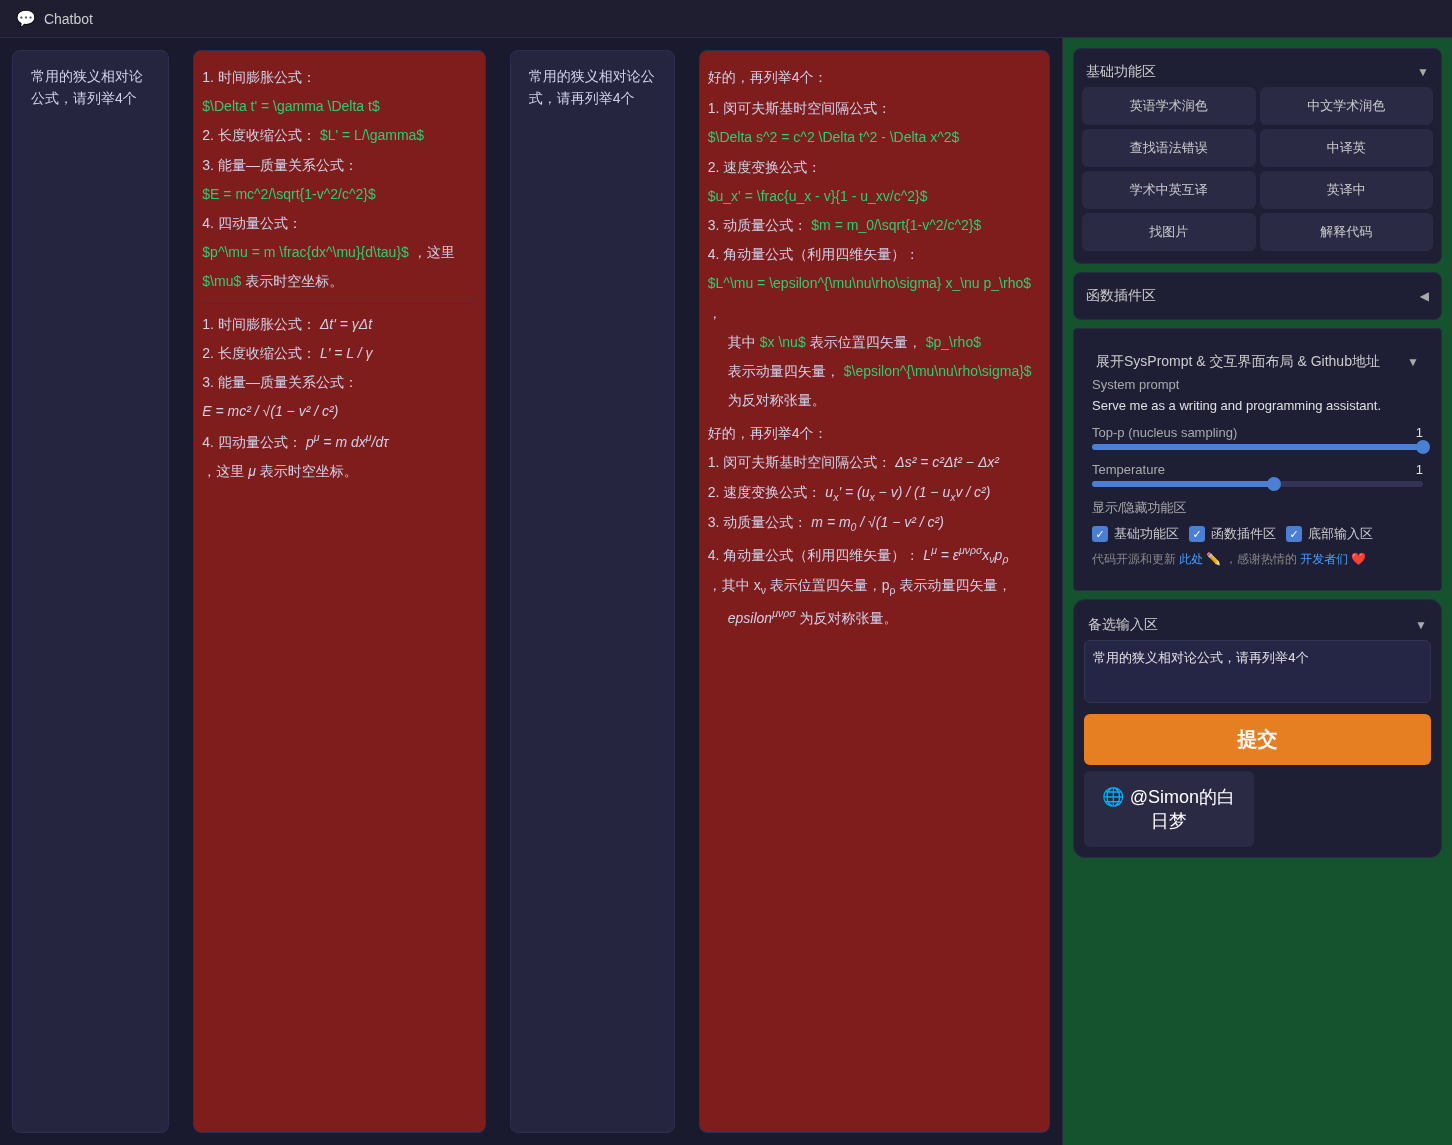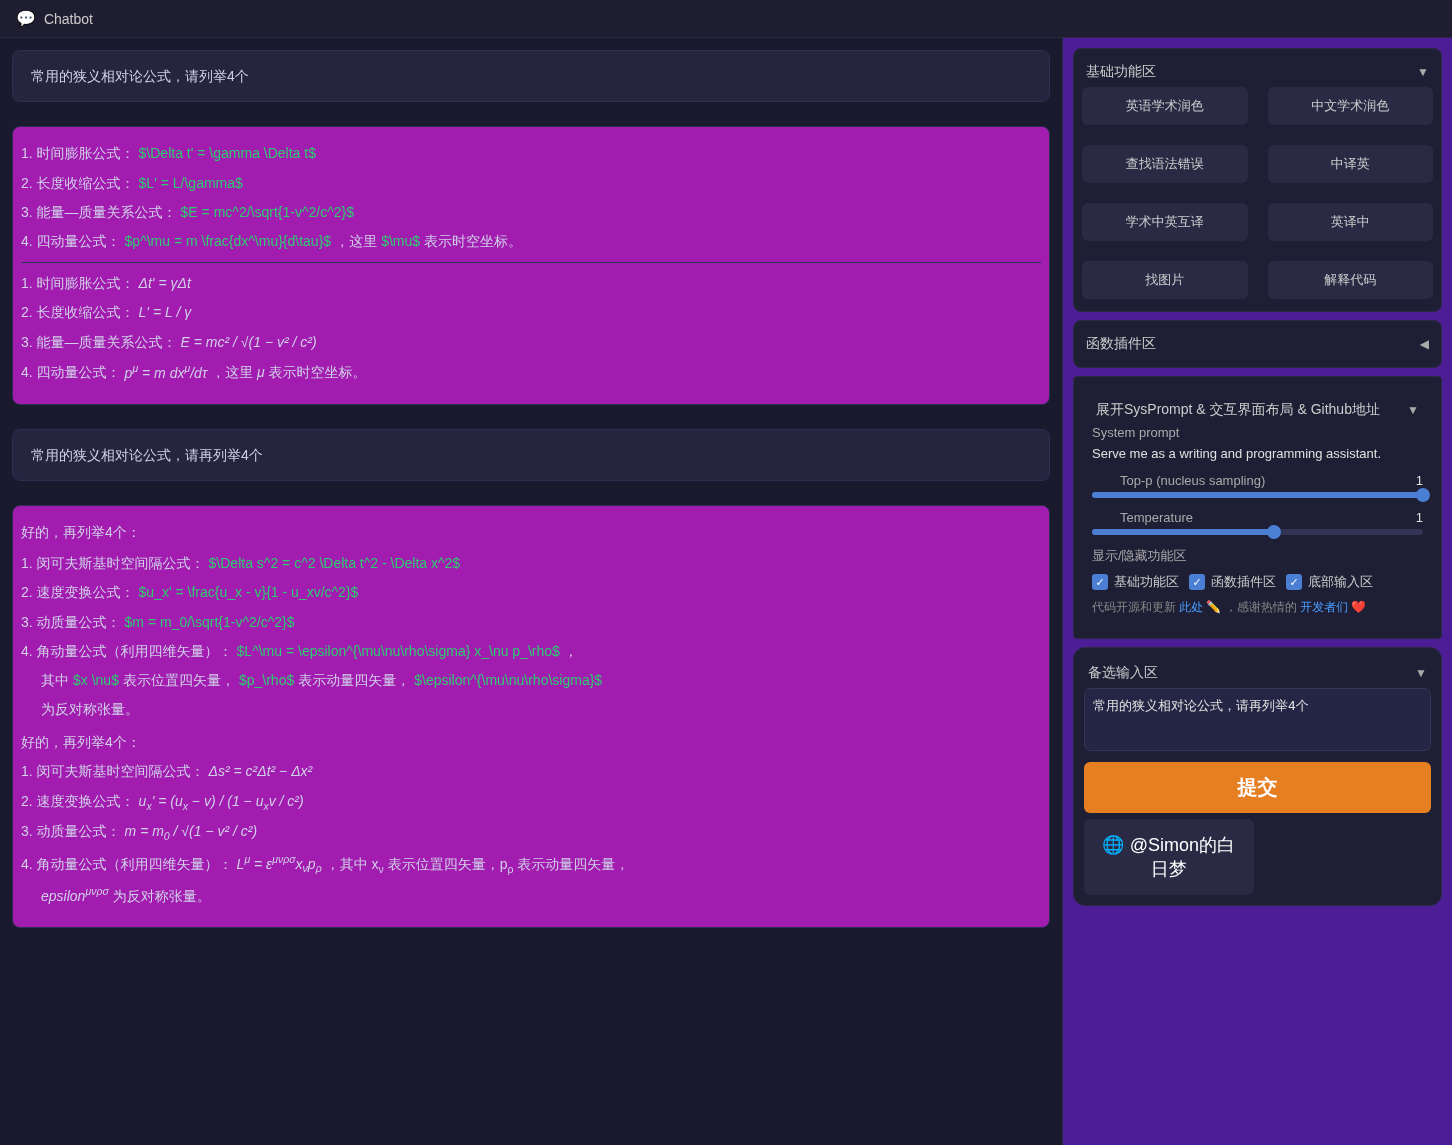--- a/index.html
+++ b/index.html
@@ -33,37 +33,36 @@
     }
     .main-layout {
       display: flex;
       flex: 1;
       overflow: hidden;
     }
     
     .chat-panel {
       flex: 1;
       display: flex;
-      flex-direction: column;
       background: #1a1a2e;
       overflow-y: auto;
       padding: 12px;
       gap: 24px;
     }
     .user-bubble {
       background: #252540;
       border-radius: 8px;
       padding: 14px 18px;
       color: #d0d0e8;
       font-size: 14px;
       line-height: 1.6;
       border: 1px solid #2e2e50;
     }
     .assistant-bubble {
-      background: #a21caf;
+      background: #7f1d1d;
       border-radius: 8px;
       padding: 14px 8px;
       color: #d0d0e8;
       font-size: 14px;
       line-height: 1.8;
       border: 1px solid #2e2e50;
     }
     .latex-green { color: #2ecc71; }
     .assistant-bubble .formula-line {
       margin-bottom: 4px;
@@ -73,21 +72,21 @@
       gap: 4px;
     }
     .divider-line {
       border: none;
       border-top: 1px solid #333355;
       margin: 8px 0;
     }
     
     .right-panel {
       width: 390px;
-      background: #4c1d95;
+      background: #14532d;
       border-left: 1px solid #2a2a45;
       display: flex;
       flex-direction: column;
       overflow-y: auto;
       padding: 10px;
       gap: 8px;
     }
     .section-header {
       display: flex;
       justify-content: space-between;
@@ -97,21 +96,21 @@
       color: #ccc;
       cursor: pointer;
     }
     .section-header .chevron {
       color: #aaa;
       font-size: 12px;
     }
     .btn-grid {
       display: grid;
       grid-template-columns: 1fr 1fr;
-      gap: 20px;
+      gap: 4px;
       margin-bottom: 4px;
     }
     .func-btn {
       background: #2a2a45;
       border: none;
       border-radius: 6px;
       color: #ccc;
       padding: 10px 6px;
       cursor: pointer;
       font-size: 13px;
@@ -148,21 +147,21 @@
     }
     .slider-row {
       margin-bottom: 12px;
     }
     .slider-label-row {
       display: flex;
       justify-content: space-between;
       align-items: center;
       margin-bottom: 4px;
     }
-    .slider-label { color: #aaa; font-size: 13px; margin-left: 28px; }
+    .slider-label { color: #aaa; font-size: 13px; }
     .slider-value { color: #e0e0e0; font-size: 13px; }
     .slider-track {
       width: 100%;
       height: 6px;
       background: #333355;
       border-radius: 3px;
       position: relative;
       margin-top: 4px;
     }
     .slider-fill {

